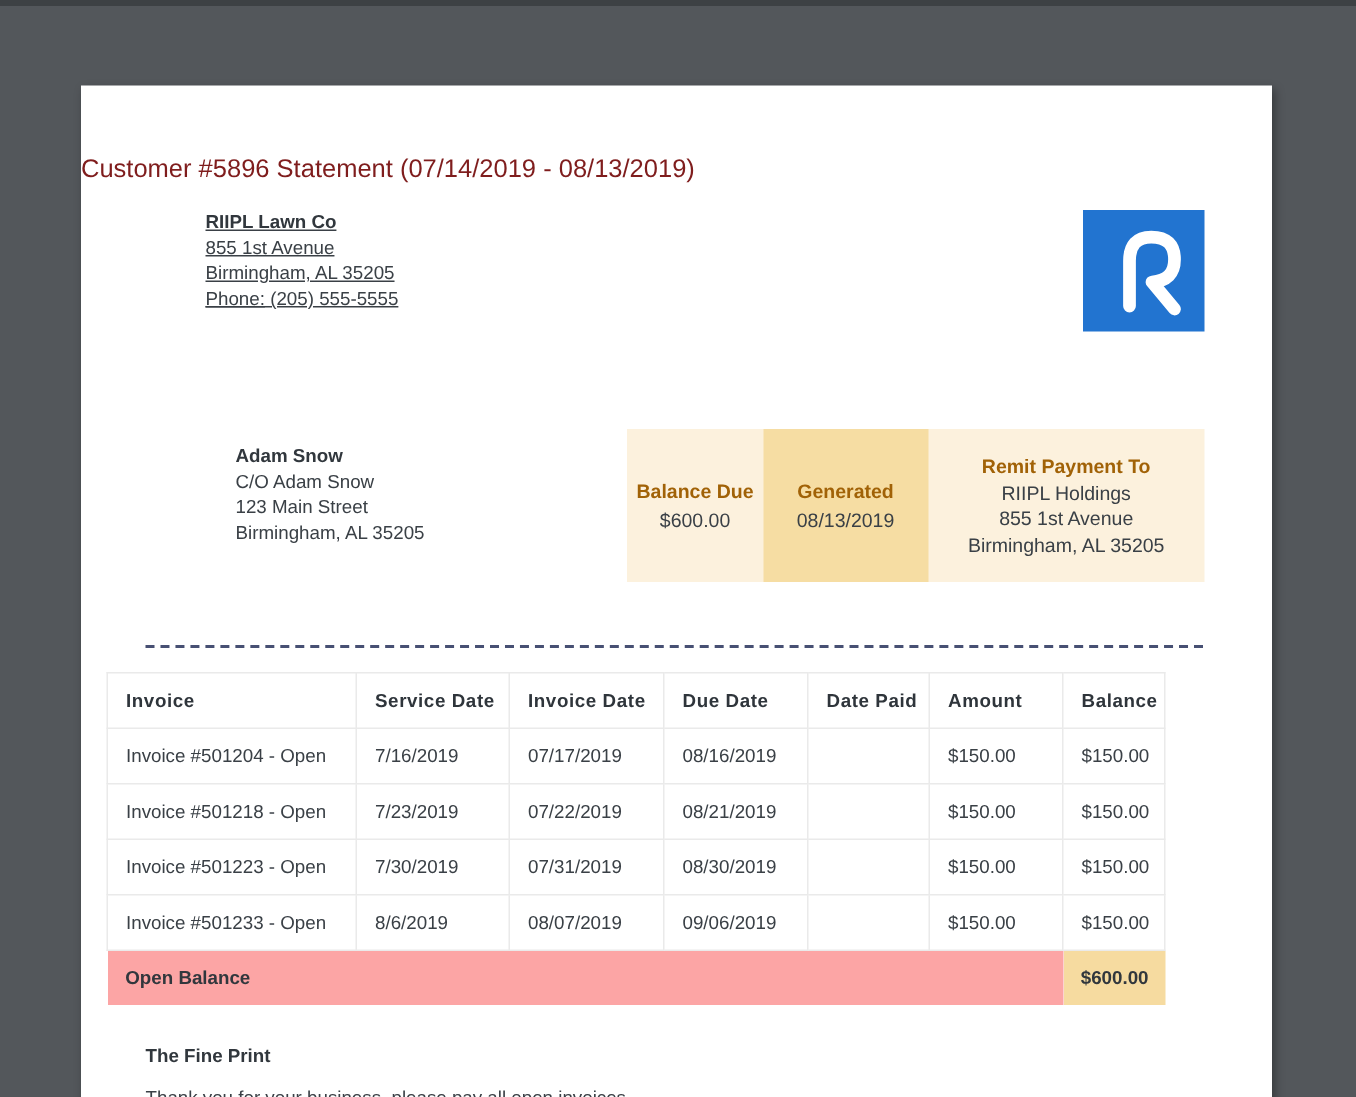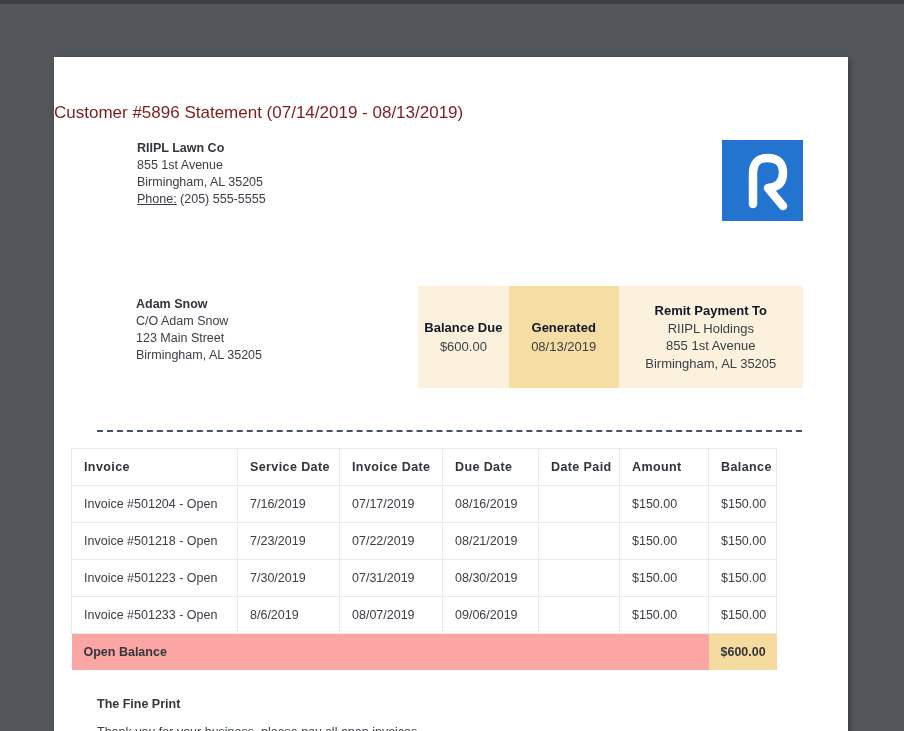--- a/index.html
+++ b/index.html
@@ -29,52 +29,52 @@
     font-weight: 400;
   }
   .header-row {
     margin-top: 15px;
     padding-left: 83px;
     padding-right: 45px;
     display: flex;
     justify-content: space-between;
     align-items: flex-start;
   }
-  .company-block { font-size: 12.5px; line-height: 17px; }
+  .company-block { font-size: 12.5px; line-height: 17px; text-decoration: underline; }
   .company-name { font-weight: bold; color: #31373d; }
   .phone-label { text-decoration: underline; }
   .logo {
     width: 81px; height: 81px;
     background: #2274d0;
     display: flex; align-items: center; justify-content: center;
   }
   .customer-row {
     margin-top: 65px;
-    padding-left: 82px;
+    padding-left: 103px;
     padding-right: 45px;
     display: flex;
     justify-content: space-between;
     align-items: flex-start;
     gap: 25px;
   }
   .customer-block { font-size: 12.5px; line-height: 17px; padding-top: 10px; }
   .customer-name { font-weight: bold; color: #31373d; }
   .summary-strip {
     width: 385px; height: 102px;
     display: flex;
     background: #fcf1dd;
     text-align: center;
     font-size: 13px;
   }
   .summary-cell {
     display: flex; flex-direction: column;
     justify-content: center;
     line-height: 19px;
   }
-  .summary-label { font-weight: bold; color: #0f172a; }
+  .summary-label { font-weight: bold; color: #a16207; }
   .cell-balance { width: 95px; }
   .cell-generated { width: 115px; background: #f6dda3; }
   .cell-remit { width: 193px; line-height: 17.5px; }
   .dashed-divider {
     margin: 42px 46px 0 43px;
     border-top: 2px dashed #475073;
   }
   table.invoice-table {
     margin: 16px 0 0 17px;
     width: 705px;

